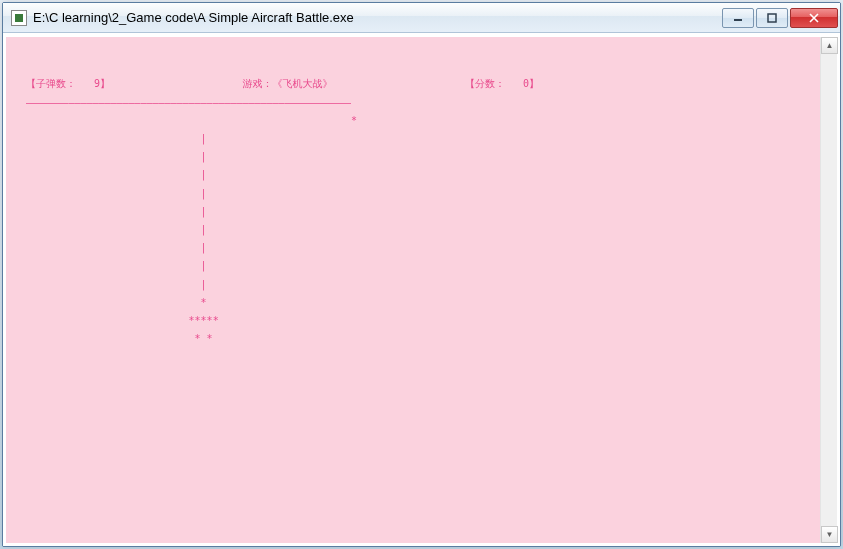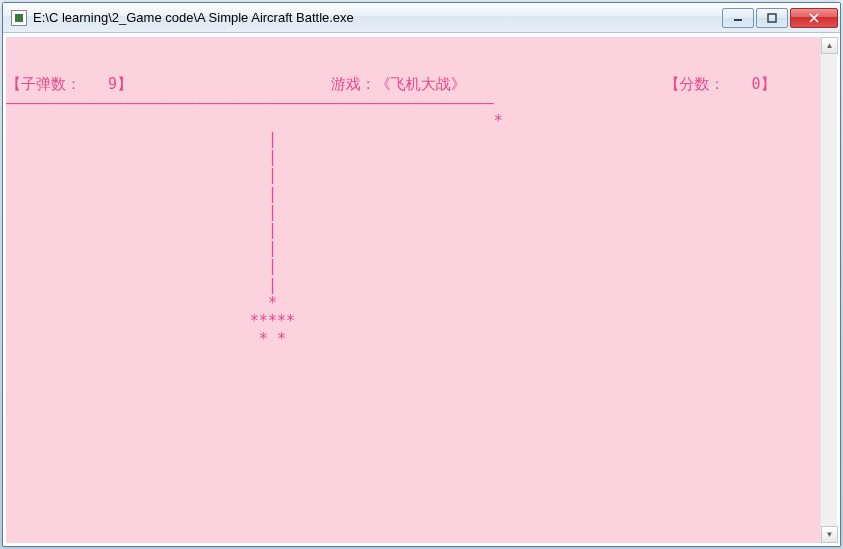--- a/index.html
+++ b/index.html
@@ -89,25 +89,26 @@
       display: flex;
       background: #fff;
       border-top: 1px solid #fff;
     }
     .game-screen {
       flex: 1;
       background: #fbd2de;
       margin: 3px 0 3px 3px;
       position: relative;
       font-family: "NSimSun", "SimSun", "Consolas", monospace;
-      font-size: 15px;
+      font-size: 10px;
       line-height: 18.2px;
       color: #e8498c;
       overflow: hidden;
       white-space: pre;
+      padding-left: 20px;
     }
     .scrollbar-v {
       width: 17px;
       background: #f0f0f0;
       margin: 3px 3px 3px 0;
       border-left: 1px solid #e4e4e4;
       position: relative;
     }
     .scroll-btn {
       position: absolute;

